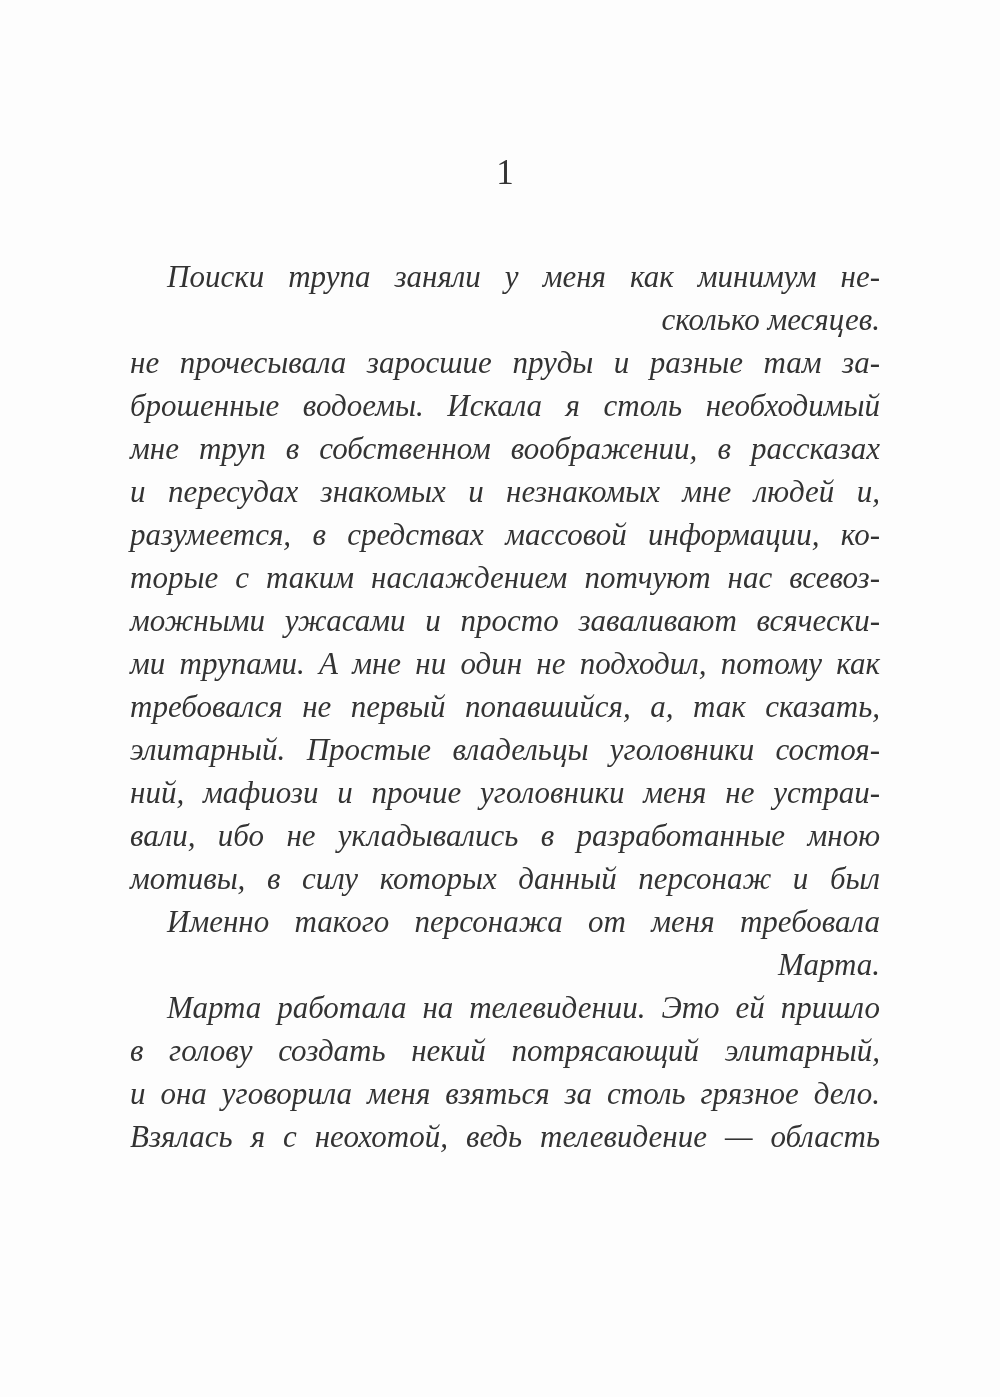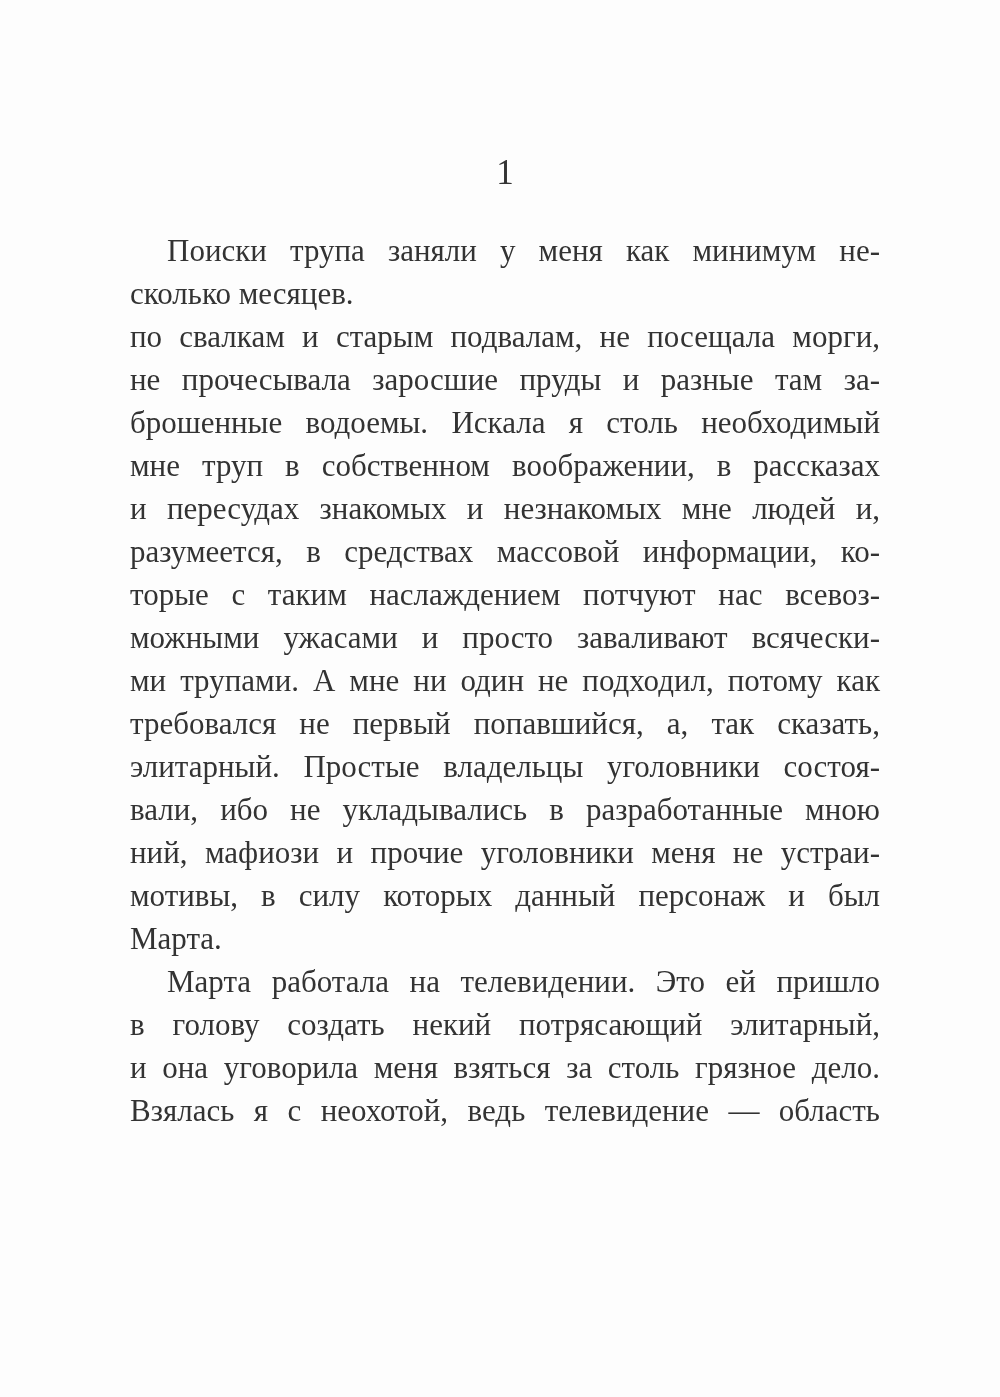--- a/index.html
+++ b/index.html
@@ -27,60 +27,61 @@
     width: 750px;
     height: 46px;
     line-height: 46px;
     text-align: center;
     font-size: 35px;
     color: #333333;
   }
   .text-column {
     position: absolute;
     left: 130px;
-    top: 229px;
+    top: 255px;
     width: 750px;
+    font-style: italic;
   }
   .line {
     height: 43px;
     line-height: 43px;
     font-size: 31px;
     color: #333333;
     white-space: normal;
-    text-align: left;
+    text-align: right;
   }
   .line.justify {
     text-align: justify;
     text-align-last: justify;
   }
   .line.indent {
     text-indent: 37px;
   }
 </style>
 </head>
 <body>
 
 <div class="page" style="background: rgb(253, 253, 253); color: rgb(51, 51, 51);">
   <div class="chapter-number">1</div>
   <div class="text-column" id="text-column">
       <div class="line justify indent">Поиски трупа заняли у меня как минимум не-</div>
       <div class="line">сколько месяцев.</div>
-      <div class="line justify">по свалкам и старым подвалам, не посещала морги,</div>
       <div class="line justify">не прочесывала заросшие пруды и разные там за-</div>
       <div class="line justify">брошенные водоемы. Искала я столь необходимый</div>
       <div class="line justify">мне труп в собственном воображении, в рассказах</div>
       <div class="line justify">и пересудах знакомых и незнакомых мне людей и,</div>
       <div class="line justify">разумеется, в средствах массовой информации, ко-</div>
       <div class="line justify">торые с таким наслаждением потчуют нас всевоз-</div>
       <div class="line justify">можными ужасами и просто заваливают всячески-</div>
       <div class="line justify">ми трупами. А мне ни один не подходил, потому как</div>
       <div class="line justify">требовался не первый попавшийся, а, так сказать,</div>
       <div class="line justify">элитарный. Простые владельцы уголовники состоя-</div>
+      <div class="line justify">ний, мафиози и прочие уголовники меня не устраи-</div>
       <div class="line justify">вали, ибо не укладывались в разработанные мною</div>
-      <div class="line justify">ний, мафиози и прочие уголовники меня не устраи-</div>
       <div class="line justify">мотивы, в силу которых данный персонаж и был</div>
+      <div class="line justify indent">Именно такого персонажа от меня требовала</div>
       <div class="line">Марта.</div>
       <div class="line justify indent">Марта работала на телевидении. Это ей пришло</div>
       <div class="line justify">в голову создать некий потрясающий элитарный,</div>
       <div class="line justify">и она уговорила меня взяться за столь грязное дело.</div>
       <div class="line justify">Взялась я с неохотой, ведь телевидение — область</div>
     </div>
 </div>
 
 </body></html>

